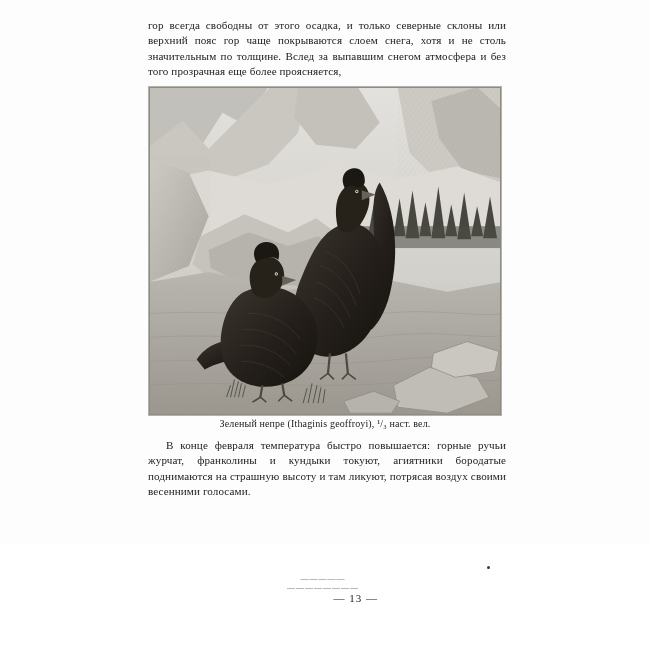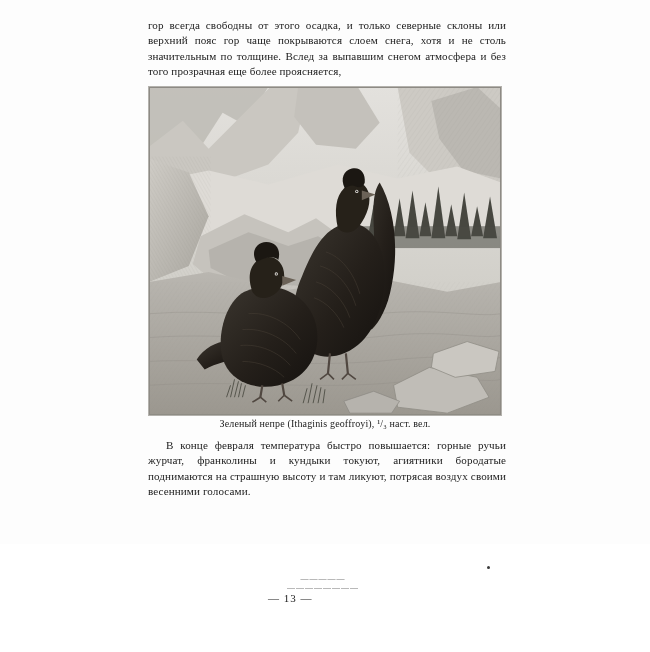--- a/index.html
+++ b/index.html
@@ -79,21 +79,21 @@
     text-align: center;
     font-size: 8px;
     color: #5d5d5d;
     letter-spacing: 1px;
   }
   .page-number {
     position: absolute;
     left: 268px;
     top: 592px;
     width: 110px;
-    text-align: left;
+    text-align: right;
     font-size: 11px;
     color: #1b1b1b;
     letter-spacing: 1px;
   }
   .dot-mark {
     position: absolute;
     left: 487px;
     top: 566px;
     width: 3px;
     height: 3px;

